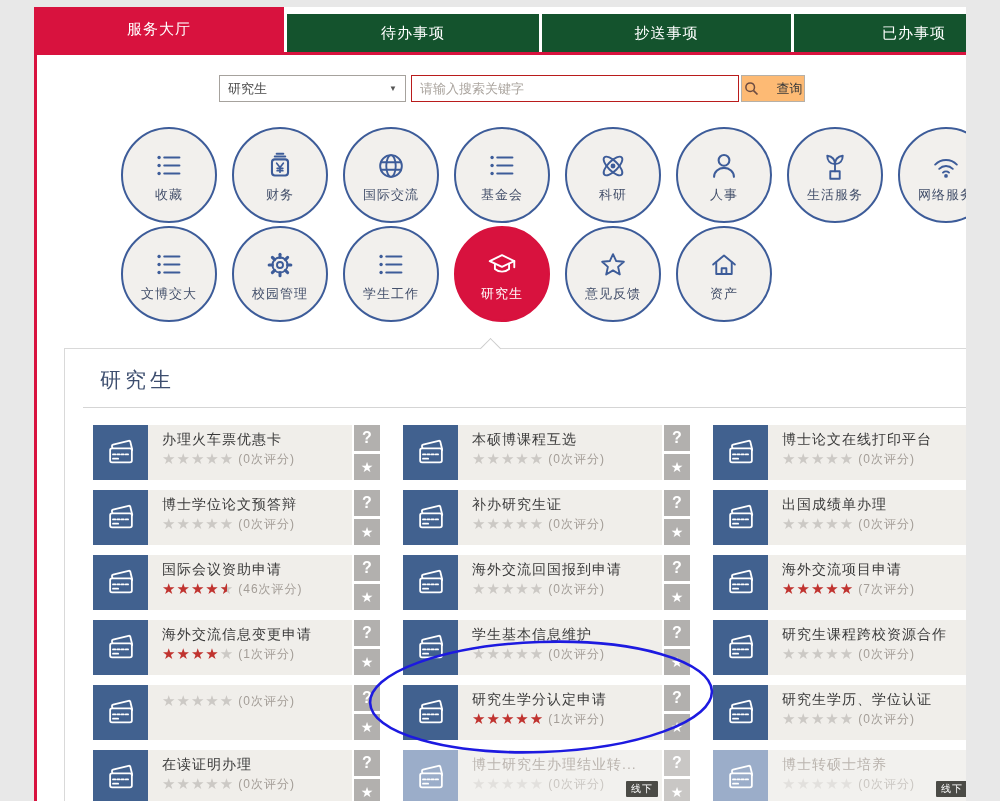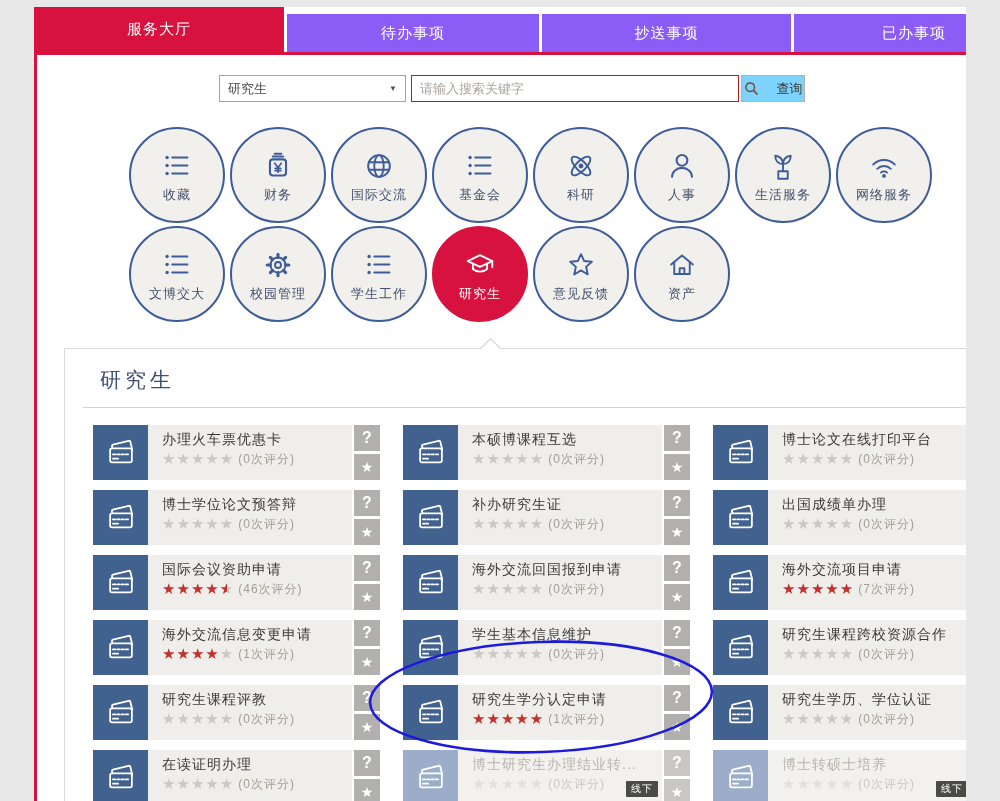--- a/index.html
+++ b/index.html
@@ -14,38 +14,38 @@
     --btnGray:#b2b0ae;
   }
   *{margin:0;padding:0;box-sizing:border-box;}
   body{background:#e8e8e8;font-family:"Liberation Sans","DejaVu Sans",sans-serif;}
   #page{position:relative;width:932px;height:801px;background:#fff;overflow:hidden;margin:7px auto;}
 
   
   .tabbar{position:absolute;top:0;left:0;right:0;height:48px;background:#fff;}
   .tab{position:absolute;display:flex;align-items:center;justify-content:center;
        color:#fff;font-size:15px;cursor:pointer;letter-spacing:1px;}
-  .tab.gray{background:#8b5cf6;top:7px;height:38px;}
+  .tab.gray{background:#14532d;top:7px;height:38px;}
   .tab.active{background:var(--red);top:0;height:45px;z-index:2;}
   .tab-underline{position:absolute;top:45px;left:0;right:0;height:3px;background:var(--red);}
   .left-red-border{position:absolute;left:0;top:48px;bottom:0;width:3px;background:var(--red);z-index:6;}
 
   
   .search-row{position:absolute;top:68px;left:185px;display:flex;align-items:center;}
   .sel{width:187px;height:27px;border:1px solid #a6a29d;background:#fff;display:flex;
        align-items:center;padding:0 8px;font-size:13px;color:#4a4a4a;cursor:pointer;}
   .sel .caret{margin-left:auto;font-size:8px;color:#555;}
   .search-input{width:328px;height:27px;border:1px solid #b91c1c;margin-left:5px;
        padding:0 8px;font-size:13px;color:#444;outline:none;font-family:inherit;}
   .search-input::placeholder{color:#aaa49e;}
-  .search-btn{height:27px;width:64px;margin-left:2px;border:1px solid #b5b0a8;background:#7dd3fc;
+  .search-btn{height:27px;width:64px;margin-left:2px;border:1px solid #b5b0a8;background:#fdba74;
        display:flex;align-items:center;justify-content:center;gap:18px;font-size:13px;color:#3a3a3a;cursor:pointer;}
 
   
-  .cat-row{position:absolute;left:95px;display:flex;gap:5px;}
+  .cat-row{position:absolute;left:87px;display:flex;gap:15px;}
   .cat-row.r1{top:120px;}
   .cat-row.r2{top:219px;}
   .cat{width:96px;height:96px;border-radius:50%;border:2px solid var(--navy);background:#f2f0ed;
        display:flex;flex-direction:column;align-items:center;justify-content:center;cursor:pointer;color:var(--navy);}
   .cat .cat-icon{height:36px;display:flex;align-items:flex-end;justify-content:center;}
   .cat .cat-label{font-size:13px;color:var(--labelNavy);margin-top:3px;letter-spacing:1px;}
   .cat.active{background:var(--red);border-color:var(--red);color:#fff;}
   .cat.active .cat-label{color:#fff;}
 
   
@@ -581,21 +581,20 @@
             <svg width="34" height="34" viewBox="0 0 36 36" fill="none" stroke="currentColor" stroke-width="1.9" stroke-linecap="round" stroke-linejoin="round">
               <g transform="rotate(-14 19 12)">
                 <rect x="9" y="7" width="20" height="11" rx="1.5"></rect>
               </g>
            <rect x="6.5" y="13" width="23" height="15" rx="2" class="fillbg" fill="#41618f"></rect>
            <line x1="9.5" y1="19.5" x2="26.5" y2="19.5" stroke-dasharray="2.5 2"></line>
            <line x1="9.5" y1="24" x2="15" y2="24"></line>
             </svg>
           </div>
     <div class="card-body">
-      <div class="card-title">研究生课程评教</div>
       <div class="rate-row">
         <span class="stars"><span class="st gray">★</span><span class="st gray">★</span><span class="st gray">★</span><span class="st gray">★</span><span class="st gray">★</span></span>
         <span class="count">(0次评分)</span>
       </div>
     </div>
     <div class="btn-col">
       <div class="mini-btn help">?</div>
       <div class="mini-btn fav">★</div>
     </div>
   </div>

